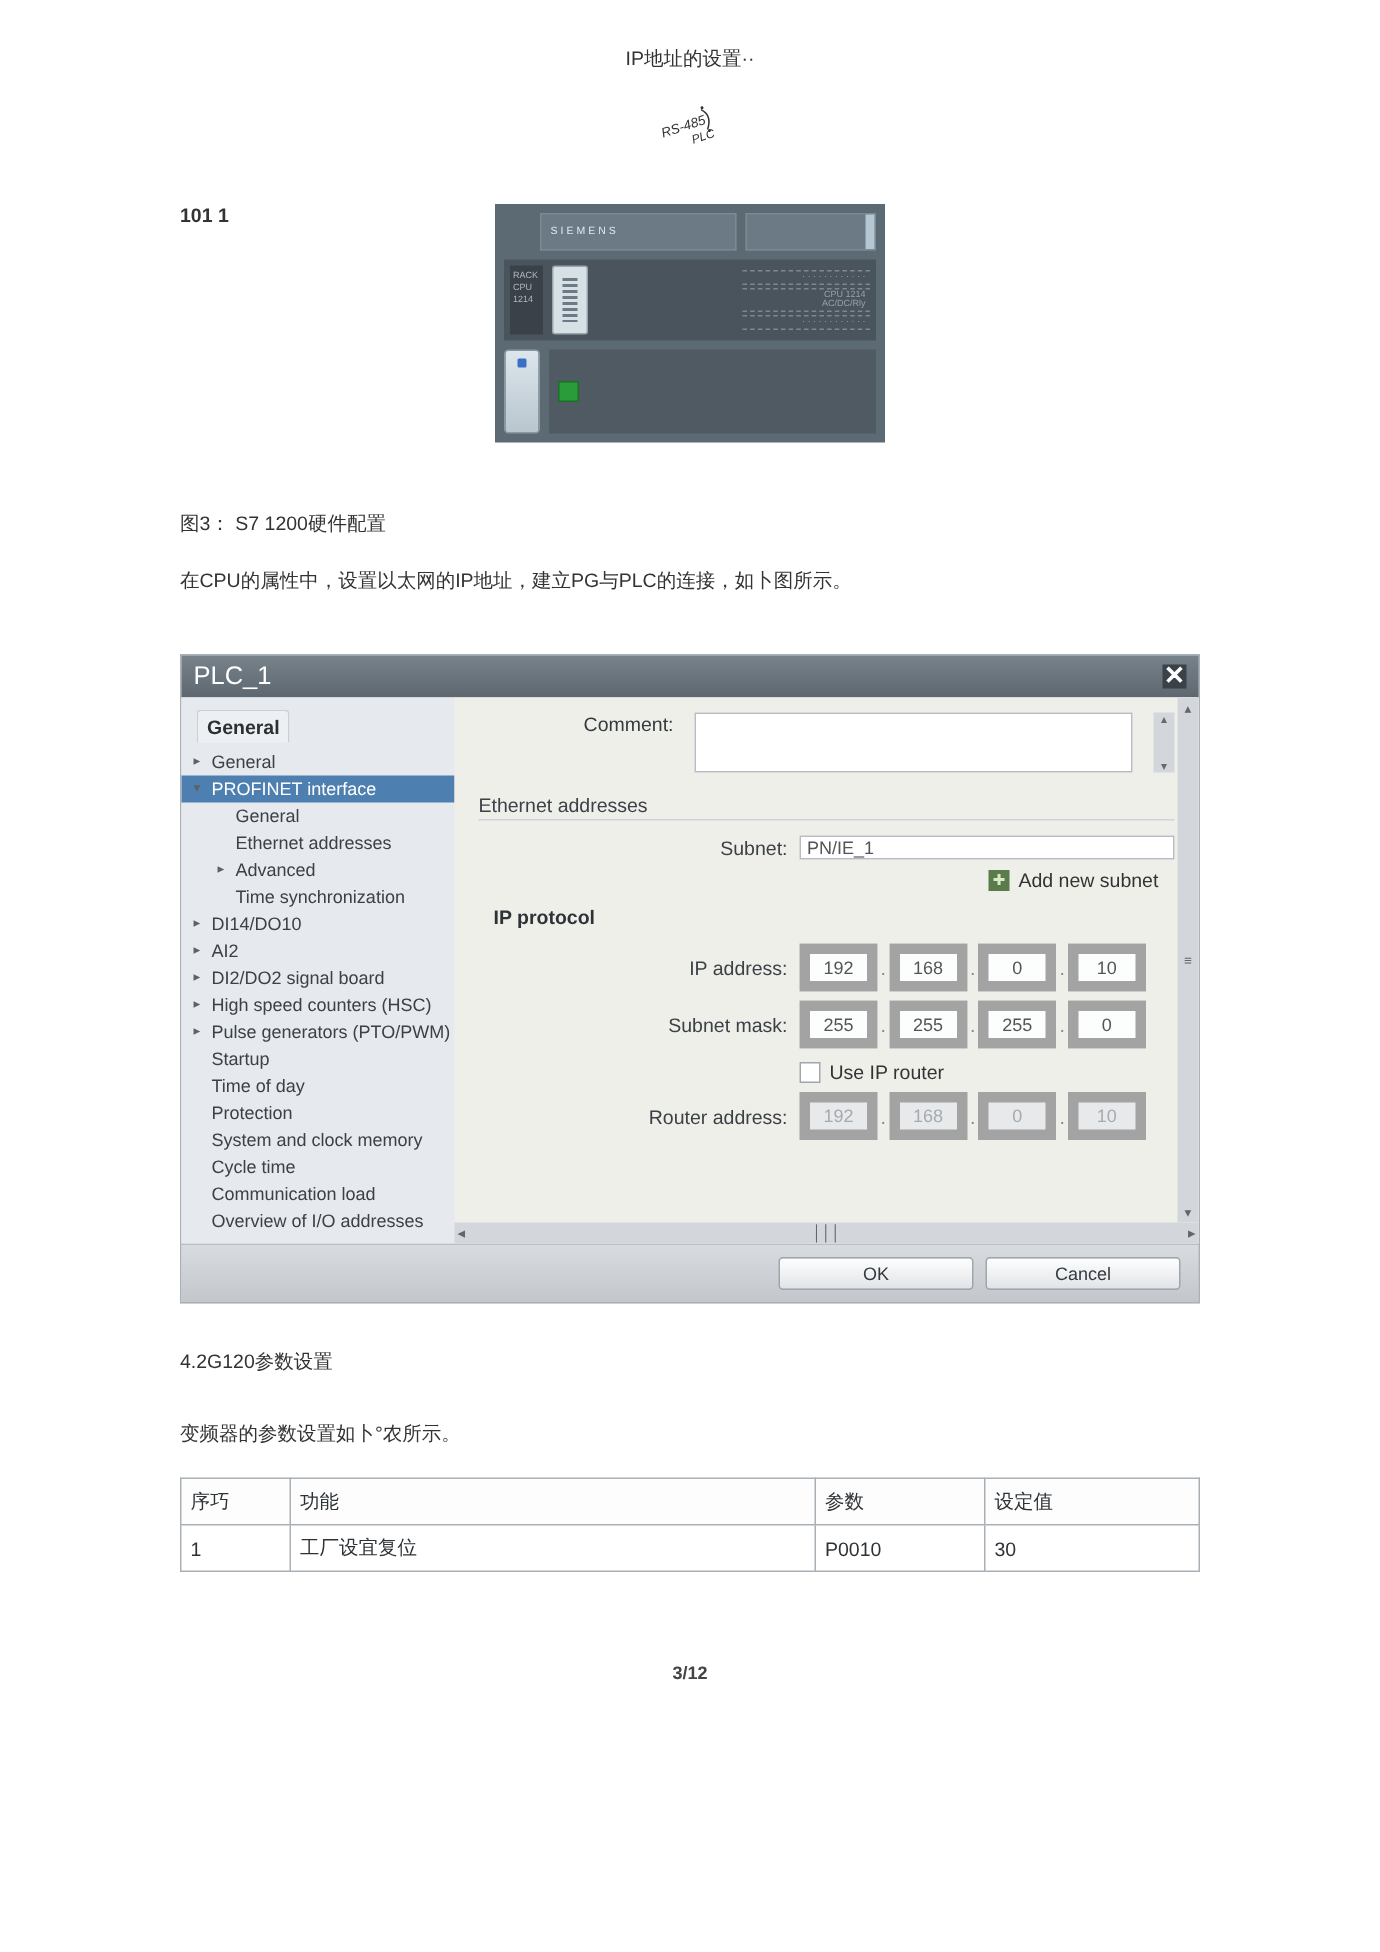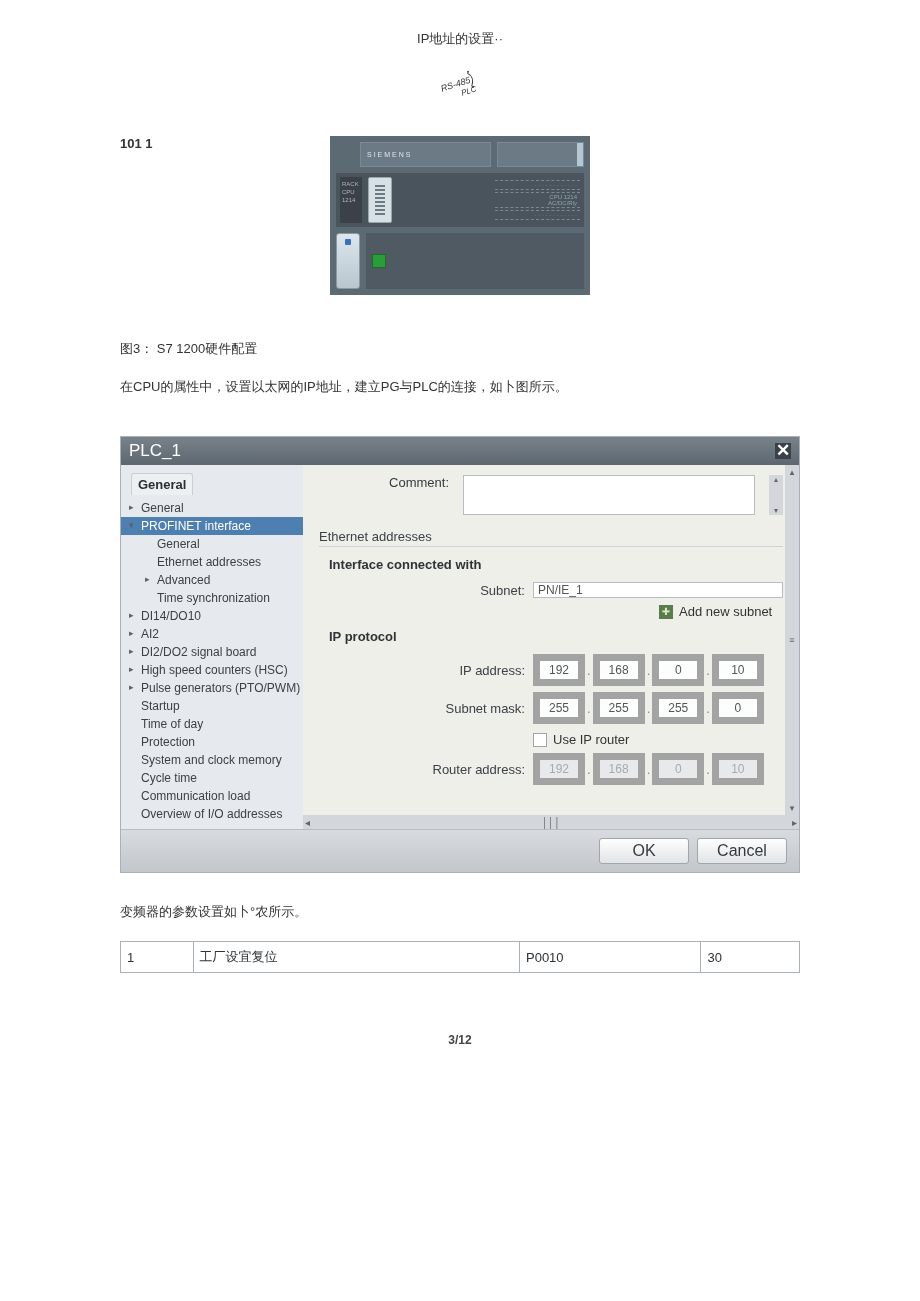--- a/index.html
+++ b/index.html
@@ -389,23 +389,23 @@
     justify-content: flex-end;
     gap: 8px;
     padding: 8px 12px;
     border-top: 1px solid #b7bdc2;
   }
   .btn {
     min-width: 76px;
     background: linear-gradient(#fefefe, #e1e4e7);
     border: 1px solid #9fa6ac;
     border-radius: 3px;
-    padding: 3px 6px;
+    padding: 3px 26px;
     text-align: center;
-    font-size: 16px;
+    font-size: 12px;
     color: #343a3f;
   }
 
   
   .ptable {
     margin: 20px 120px 0 120px;
     border-collapse: collapse;
     width: calc(100% - 240px);
   }
   .ptable th, .ptable td {
@@ -517,21 +517,20 @@
       <div class="dlg-right-inner">
         <div class="comment-row">
           <label>Comment:</label>
           <div class="comment-box"></div>
           <div class="sb-mini">
                 <span>▴</span>
                 <span>▾</span>
               </div>
         </div>
         <div class="section-h">Ethernet addresses</div>
-        <div class="sub-h">Interface connected with</div>
         <div class="field-row">
           <label>Subnet:</label>
           <div class="subnet-sel">
             <div class="sel">PN/IE_1</div>
           </div>
         </div>
         <div class="add-subnet">
           <span class="icon">✚</span>
           <span>Add new subnet</span>
         </div>
@@ -588,24 +587,31 @@
             <span>▸</span>
       </div>
     </div>
   </div>
   <div class="dlg-foot">
     <div class="btn">OK</div>
     <div class="btn">Cancel</div>
   </div>
 </div>
 
+<div class="para" style="margin-top:30px">4.2G120参数设置</div>
 <div class="para" style="margin-top:30px">变频器的参数设置如卜°农所示。</div>
 
 <table class="ptable">
   <tbody>
+        <tr>
+    <th class="col-sn">序巧</th>
+    <th class="col-fn">功能</th>
+    <th class="col-par">参数</th>
+    <th class="col-val">设定值</th>
+  </tr>
   <tr>
     <td>1</td>
     <td>工厂设宜复位</td>
     <td>P0010</td>
     <td>30</td>
   </tr>
 </tbody>
     </table>
 
 <div class="pagenum">3/12</div>

